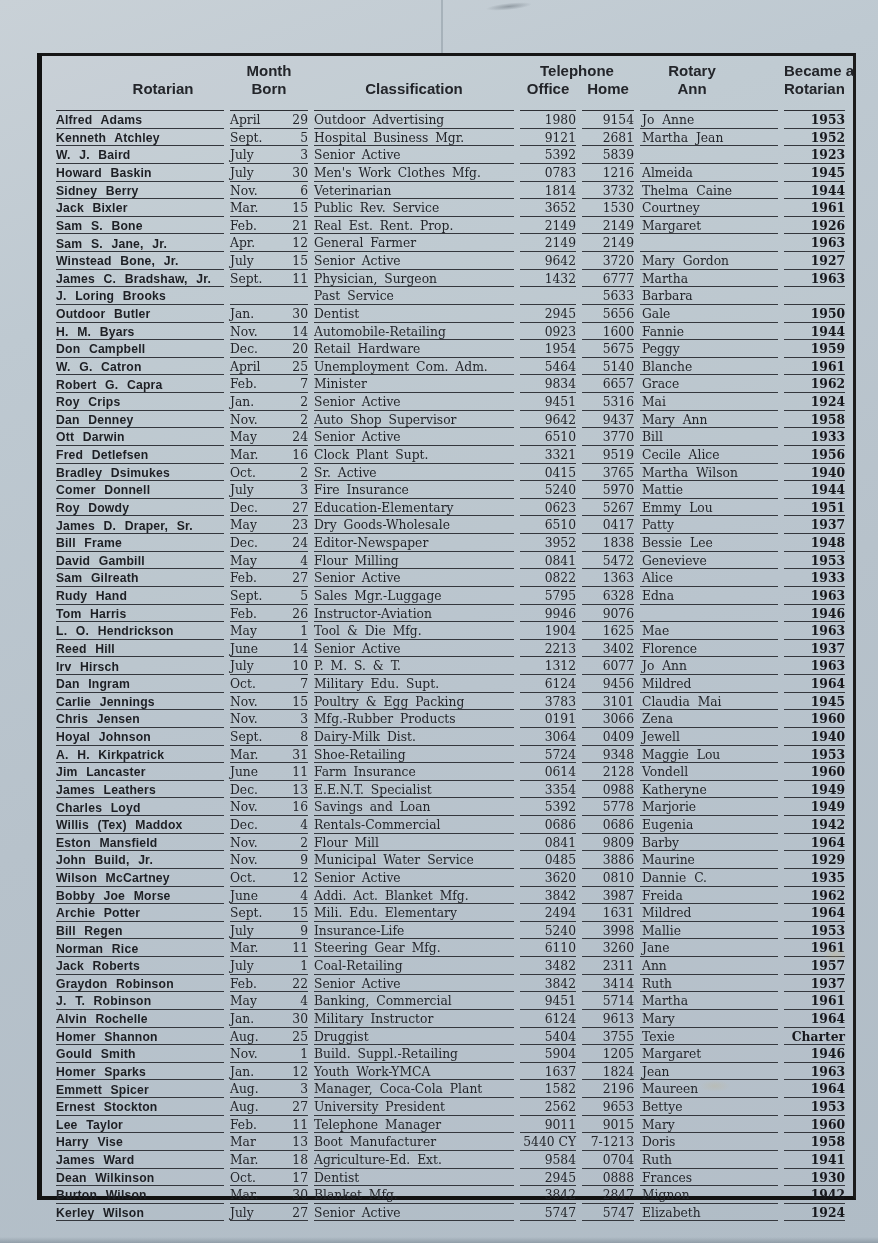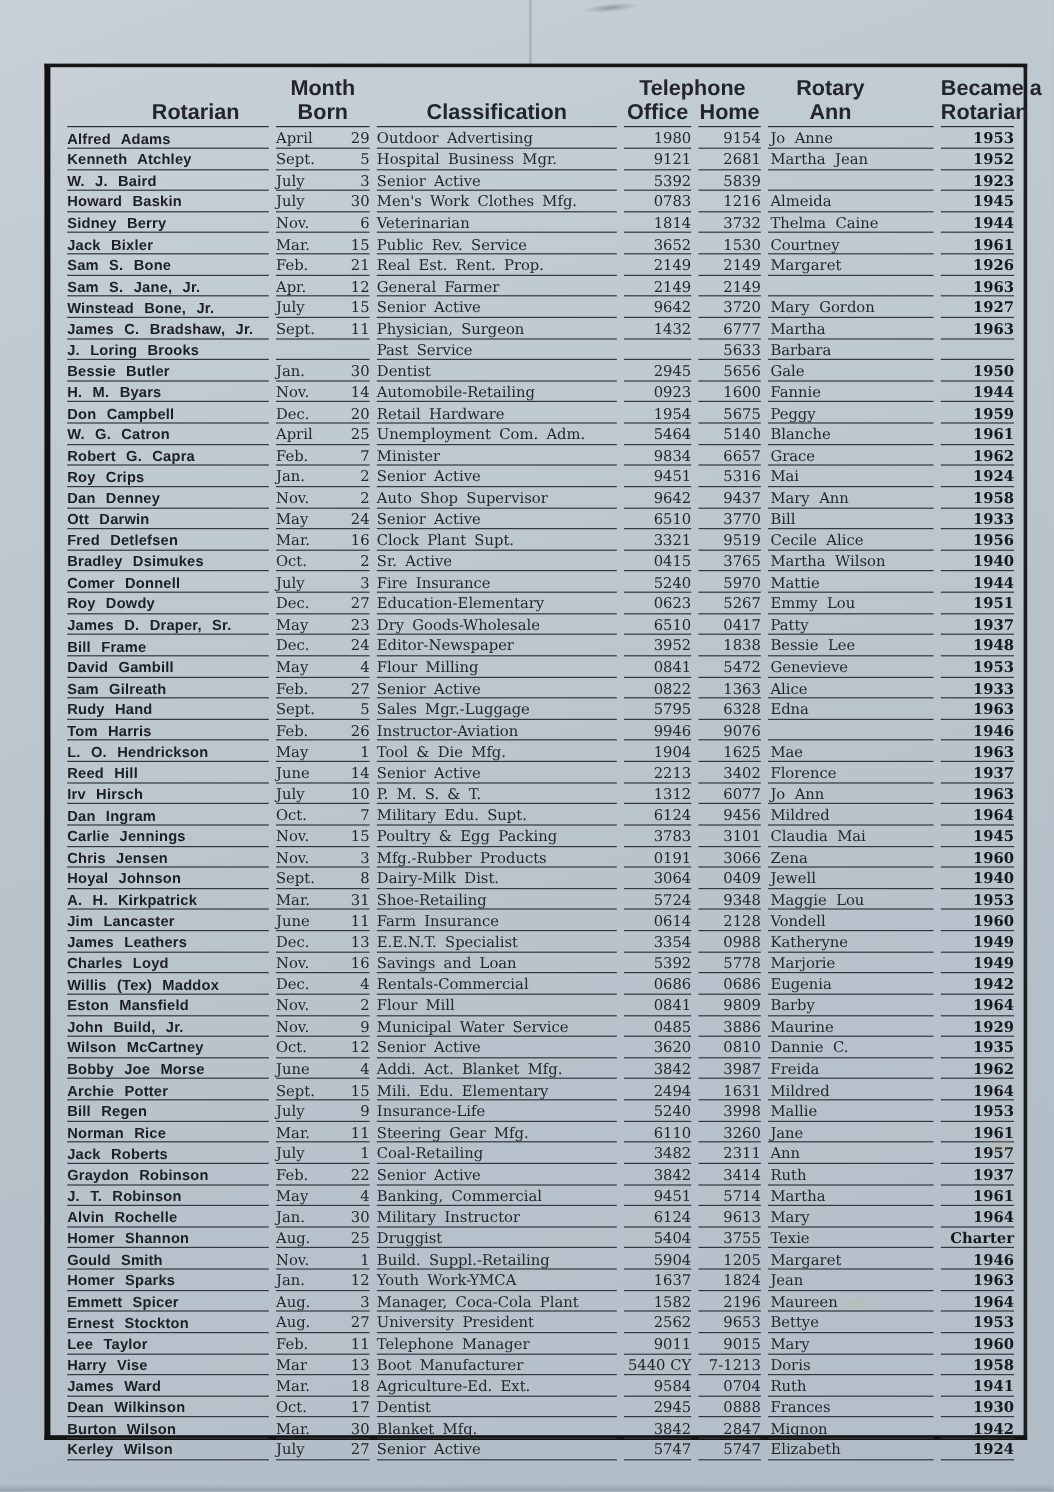--- a/index.html
+++ b/index.html
@@ -25,25 +25,25 @@
   table.roster {
     width:801px; table-layout:fixed;
     border-collapse:separate; border-spacing:6px 0;
     margin-top:1px;
   }
   col.c-name{width:168px;} col.c-born{width:78px;} col.c-cls{width:200px;}
   col.c-off{width:56px;} col.c-hom{width:52px;} col.c-ann{width:138px;} col.c-yr{width:61px;}
 
   thead th {
     font-family:"Liberation Sans", sans-serif; font-weight:700;
-    font-size:18px; color:#23252a; padding:0; line-height:1.12;
+    font-size:15px; color:#23252a; padding:0; line-height:1.12;
     vertical-align:bottom; text-align:center; white-space:nowrap;
   }
   tr.h1 th { padding-top:6px; height:17px; }
-  tr.h2 th { height:18px; border-bottom:1.5px solid #2c2e33; padding-bottom:2px; }
+  tr.h2 th { height:18px; border-bottom:1.5px solid #2c2e33; padding-bottom:12px; }
   th.th-name { padding-left:46px; }
   th.th-ann  { padding-right:34px; }
   th.th-became { text-align:center; padding-right:1px; }
 
   tbody td {
     font-family:"DejaVu Serif", serif;
     font-size:12.3px; color:#24262b;
     height:15.63px; line-height:1.02;
     padding:0 0 1px 0; vertical-align:bottom;
     border-bottom:1px solid #34373d;
@@ -206,21 +206,21 @@
           <tr>
     <td class="name">J. Loring Brooks</td>
     <td class="born"><span class="m"></span><span class="d"></span></td>
     <td class="cls">Past Service</td>
     <td class="num"></td>
     <td class="num">5633</td>
     <td class="ann">Barbara</td>
     <td class="year"></td>
   </tr>
           <tr>
-    <td class="name">Bessie Butler</td>
+    <td class="name">Outdoor Butler</td>
     <td class="born"><span class="m">Jan.</span><span class="d">30</span></td>
     <td class="cls">Dentist</td>
     <td class="num">2945</td>
     <td class="num">5656</td>
     <td class="ann">Gale</td>
     <td class="year">1950</td>
   </tr>
           <tr>
     <td class="name">H. M. Byars</td>
     <td class="born"><span class="m">Nov.</span><span class="d">14</span></td>

